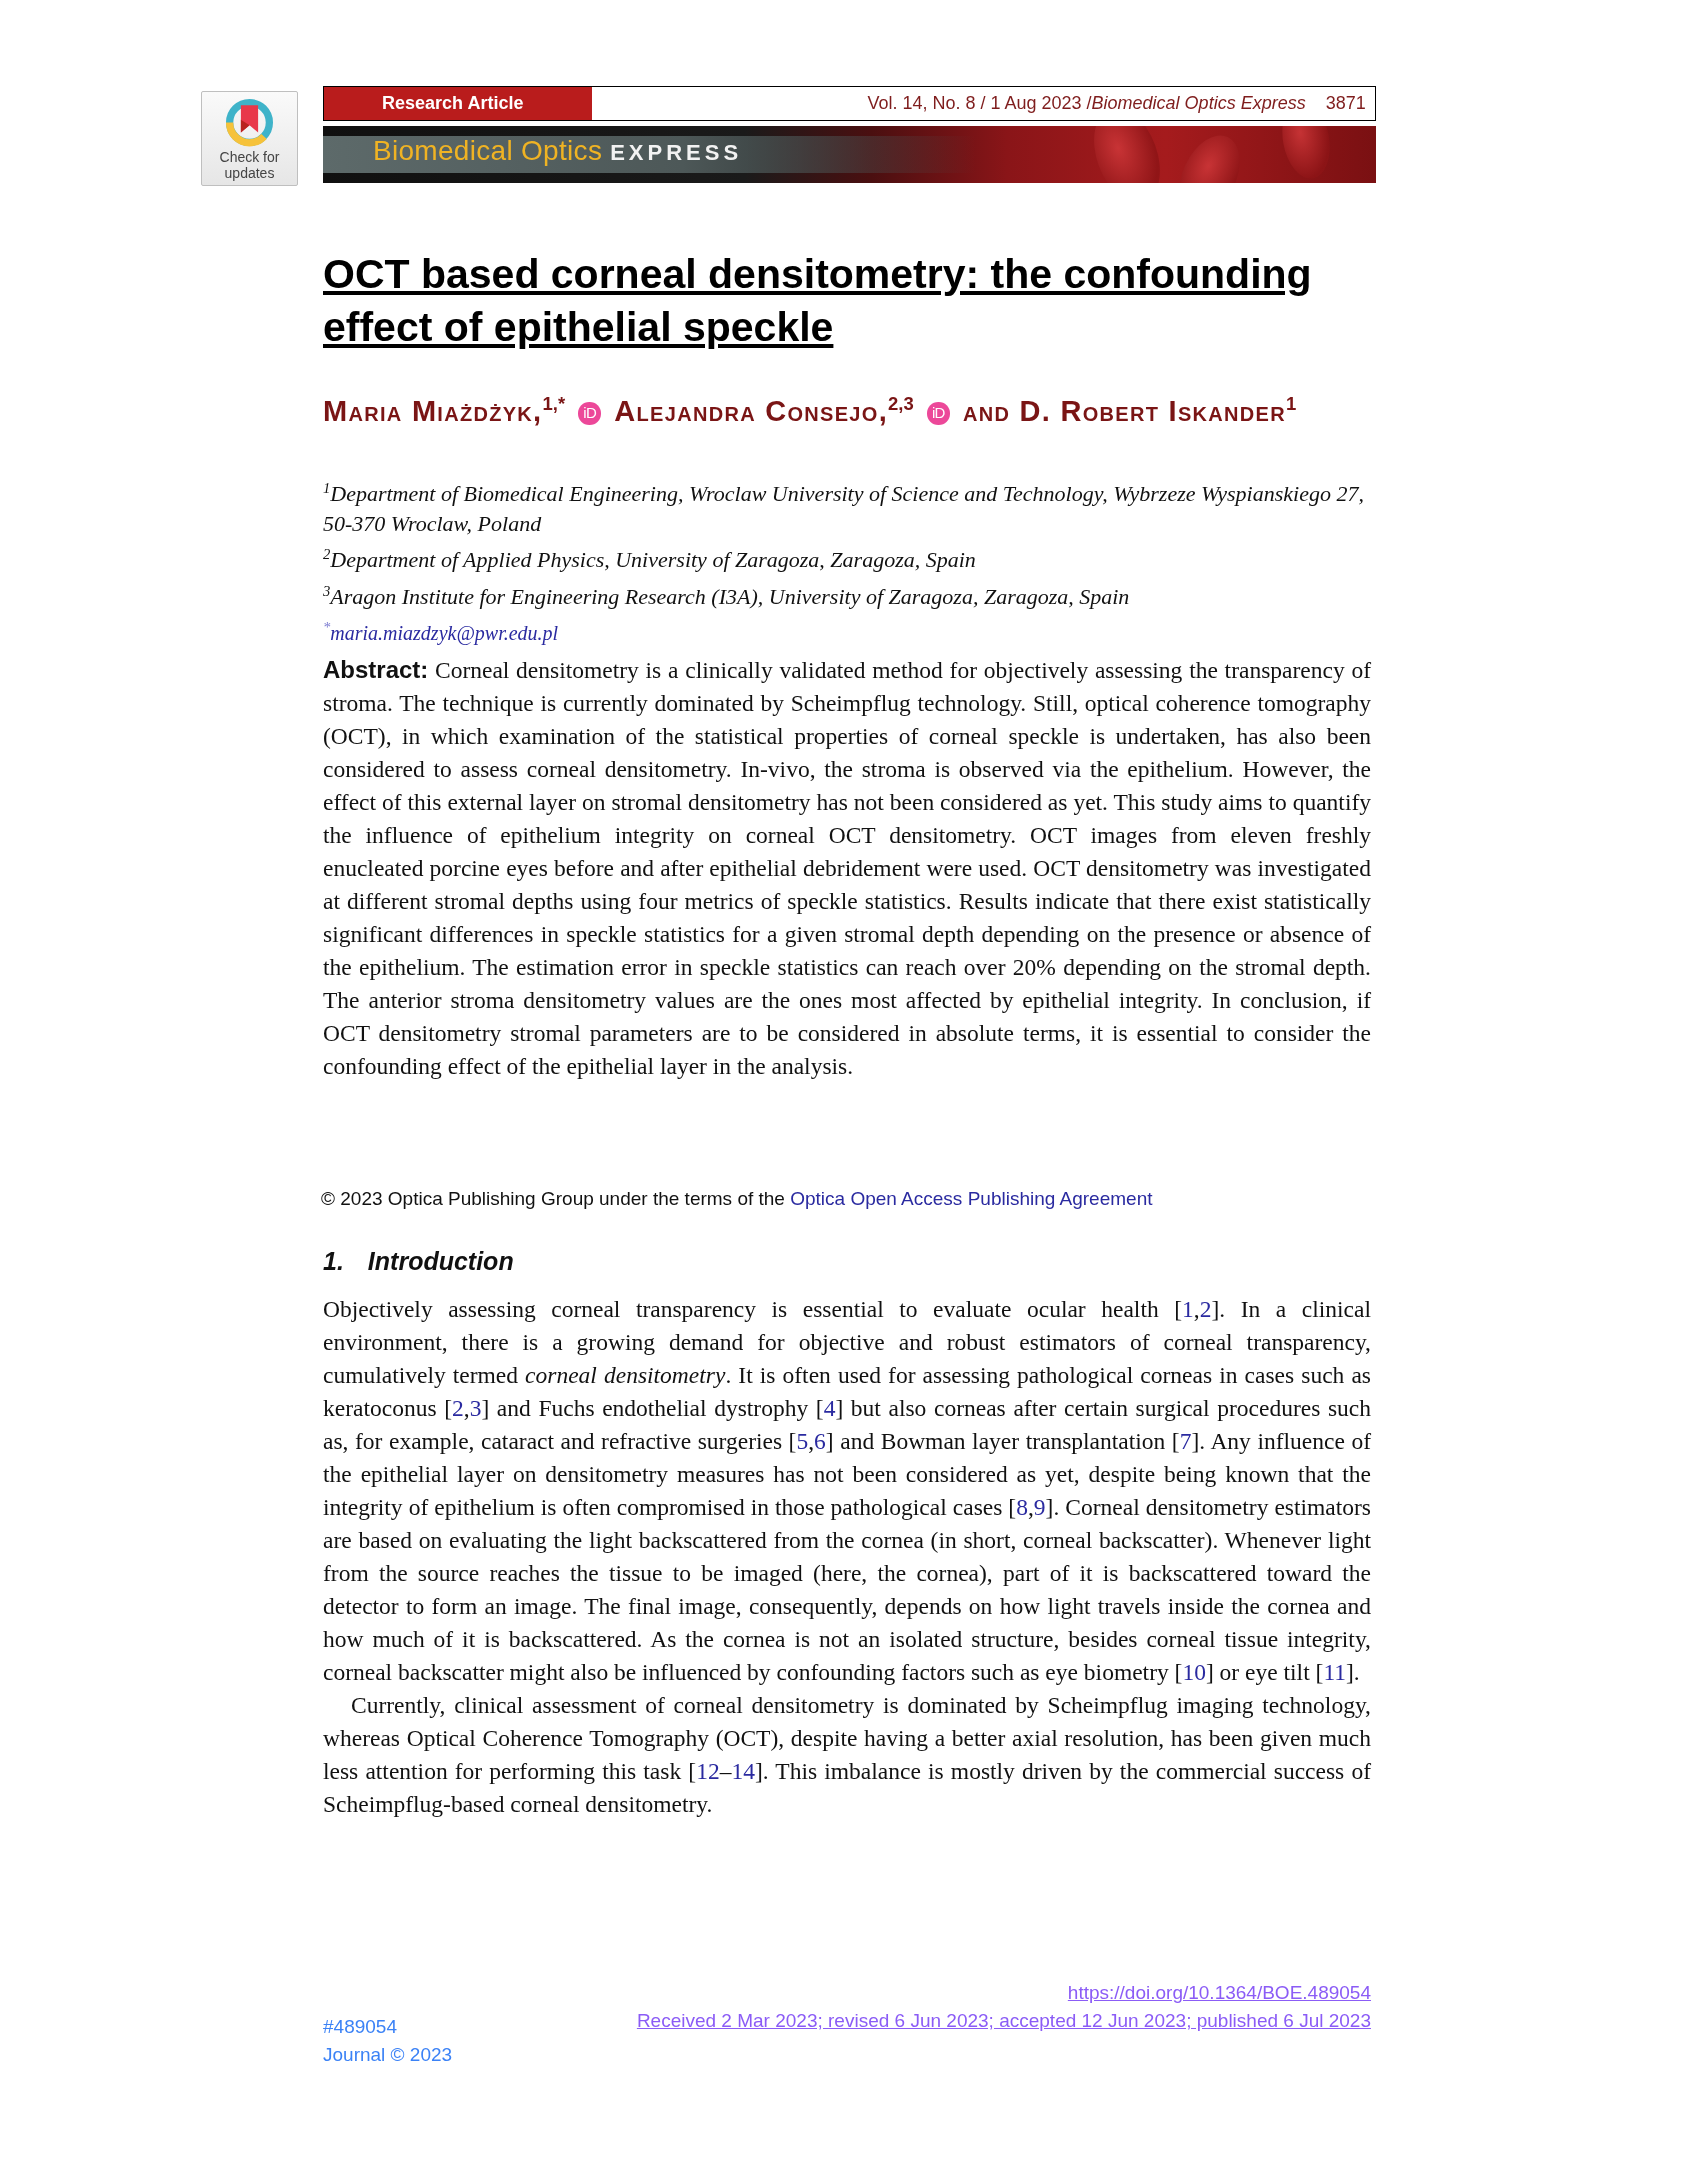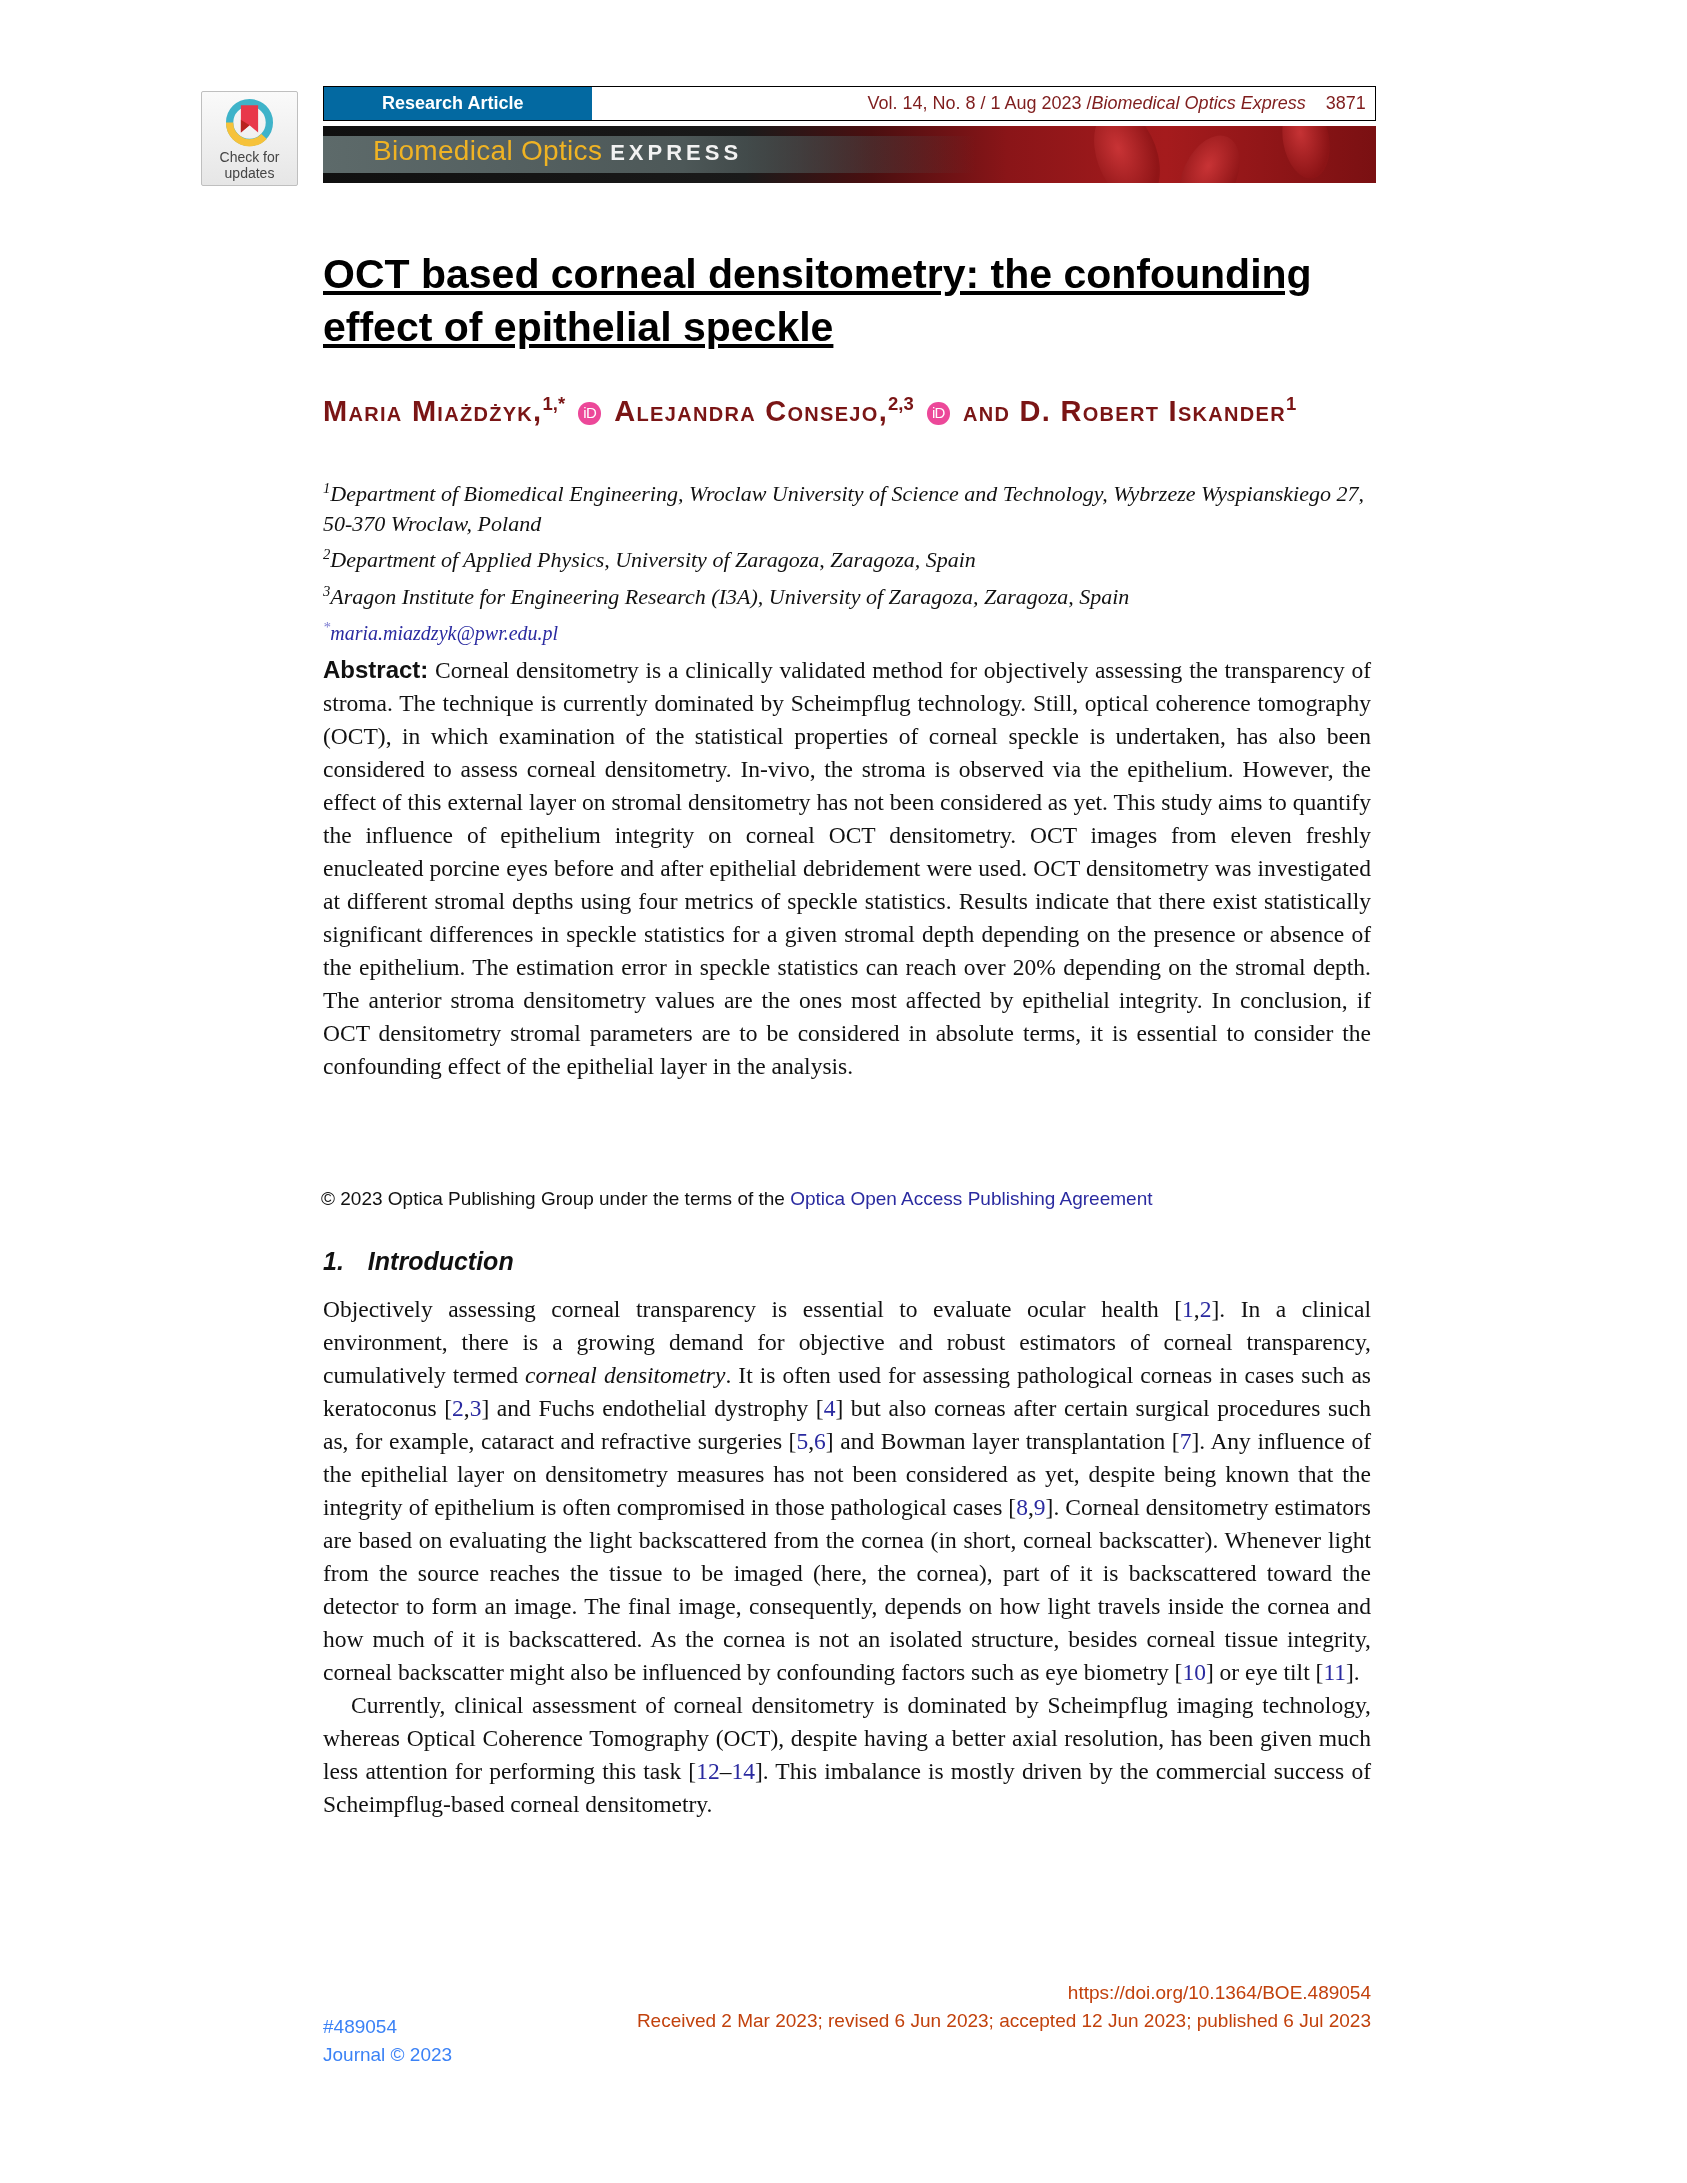--- a/index.html
+++ b/index.html
@@ -8,21 +8,21 @@
   .serif { font-family: "Liberation Serif", "DejaVu Serif", serif; }
 
   
   .cfu { position: absolute; left: 201px; top: 91px; width: 97px; height: 95px; border: 1.3px solid #bfbfbf; border-radius: 2px;
          background: linear-gradient(#fafafa, #e6e6e6); box-sizing: border-box; text-align: center; }
   .cfu svg { display: block; margin: 4px auto 0; }
   .cfu-text { font-size: 14px; line-height: 14px; color: #444; margin-top: 1.3px; }
 
   
   .hdr { position: absolute; left: 323px; top: 86px; width: 1053px; height: 35px; border: 1.3px solid #000; box-sizing: border-box; display: flex; }
-  .hdr-type { width: 268px; background: #0369a1; color: #fff; font-weight: bold; font-size: 18px; display: flex; align-items: center; padding-left: 58px; box-sizing: border-box; }
+  .hdr-type { width: 268px; background: #b91c1c; color: #fff; font-weight: bold; font-size: 18px; display: flex; align-items: center; padding-left: 58px; box-sizing: border-box; }
   .hdr-info { flex: 1; display: flex; align-items: center; justify-content: flex-end; padding-right: 9.3px; font-size: 18px; color: #7f1d1d; }
   .hdr-info .jn { font-style: italic; }
   .hdr-info .pg { margin-left: 20px; }
 
   .banner { position: absolute; left: 323px; top: 126px; width: 1053px; height: 57px; overflow: hidden;
             background: linear-gradient(90deg, #101010 0%, #1a1a1a 40%, #4a0f10 52%, #8a1518 65%, #a51b1d 80%, #7a1012 100%); }
   .banner .band { position: absolute; left: 0; top: 10px; width: 62%; height: 37px;
                   background: linear-gradient(90deg, #5d6a6a 0%, #4d5858 55%, rgba(60,60,60,0) 100%); }
   .banner .cell { position: absolute; border-radius: 50%; background: radial-gradient(ellipse at 40% 40%, #d0383a, #8d1416 70%); opacity: .85; }
   .banner .brand { position: absolute; left: 50px; top: 9.3px; font-size: 28px; color: #f0b323; letter-spacing: 0.3px; }
@@ -49,21 +49,21 @@
 
   .sec-head { position: absolute; left: 323px; top: 1247px; font-size: 25px; font-weight: bold; color: #111; margin: 0; font-style: italic; }
   .sec-head .num { margin-right: 24px; }
 
   .body-text { position: absolute; left: 323px; top: 1293px; width: 1048px; font-size: 23.5px; line-height: 33px; text-align: justify; color: #111; }
   .body-text p { margin: 0; }
   .body-text p.indent { text-indent: 28px; }
   .cite { color: #2a2aa0; }
 
   .foot-left { position: absolute; left: 323px; top: 1979px; font-size: 19px; line-height: 28px; color: #3b82f6; margin-top: 34px; }
-  .foot-right { position: absolute; right: 317px; top: 1979px; font-size: 19px; line-height: 28px; color: #c2410c; text-align: right; }
+  .foot-right { position: absolute; right: 317px; top: 1979px; font-size: 19px; line-height: 28px; color: #8b5cf6; text-align: right; text-decoration: underline; }
 </style>
 </head>
 <body>
 
 <div class="cfu sans">
   <svg width="53" height="53" viewBox="0 0 80 80">
     <circle cx="40" cy="40" r="30" fill="none" stroke="#3fb3c9" stroke-width="11"></circle>
     <path d="M10 40 A30 30 0 0 0 62 61" fill="none" stroke="#f6c23a" stroke-width="11"></path>
     <path d="M27 14 H53 V55 L40 44 L27 55 Z" fill="#e8384a"></path>
     <path d="M27 36 L40 44 L27 55 Z" fill="#b8231f"></path>

